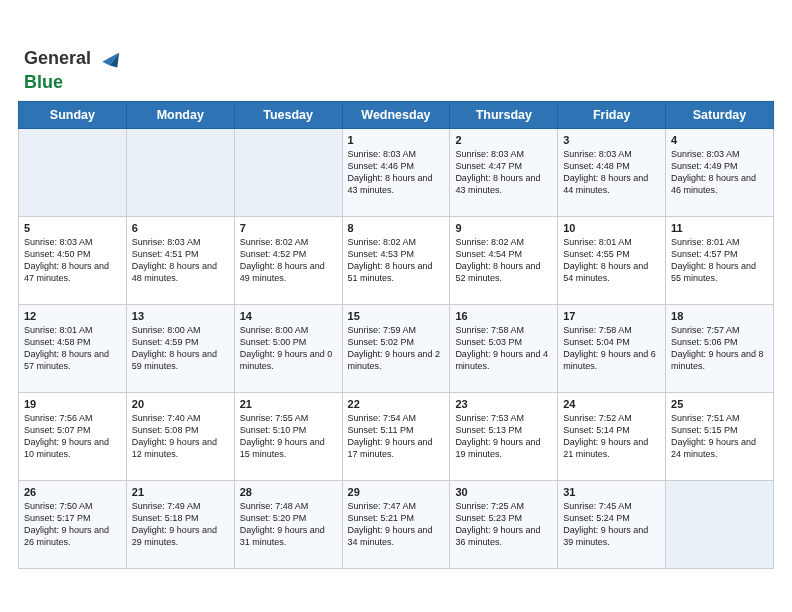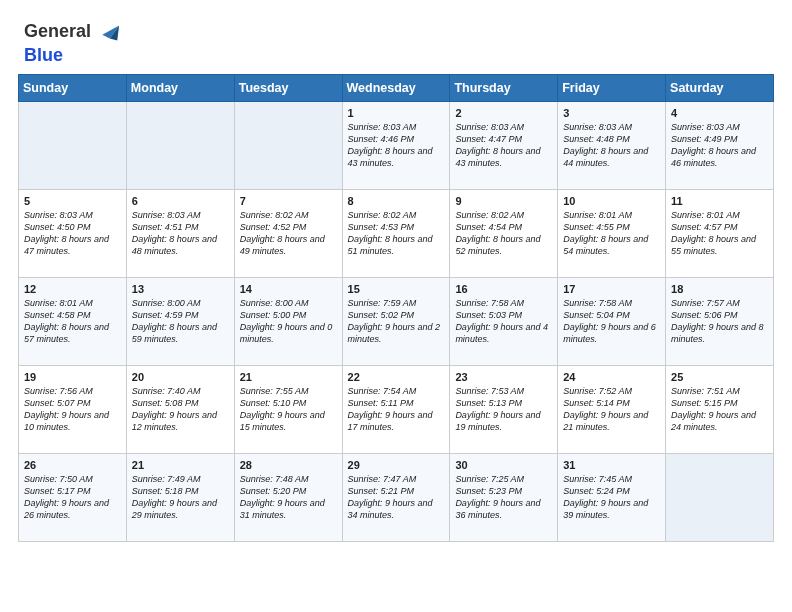--- a/index.html
+++ b/index.html
@@ -15,33 +15,34 @@
       min-height: 612px;
       background: #fff;
       display: flex;
       flex-direction: column;
     }
     .header {
       display: flex;
       justify-content: space-between;
       align-items: flex-start;
       padding: 18px 24px 8px 24px;
+      margin-top: 27px;
     }
     .logo {
       display: flex;
       align-items: center;
       gap: 0;
     }
     .logo-text {
       font-size: 18px;
       font-weight: bold;
       line-height: 1.1;
     }
     .logo-general { color: #333; }
-    .logo-blue { color: #1d4ed8; }
+    .logo-blue { color: #15803d; }
     .logo-icon {
       width: 28px;
       height: 28px;
       margin-left: 2px;
     }
     .title-block {
       text-align: right;
     }
     .title-block h1 {
       font-size: 32px;
@@ -62,21 +63,21 @@
       width: 100%;
       border-collapse: collapse;
       table-layout: fixed;
     }
     thead tr th {
       background: #2e74b5;
       color: #fff;
       font-size: 12.5px;
       font-weight: bold;
       padding: 6px 4px;
-      text-align: left;
+      text-align: center;
       border: 1px solid #2060a0;
     }
     tbody tr td {
       border: 1px solid #ccc;
       vertical-align: top;
       padding: 5px 5px 5px 5px;
       height: 88px;
       background: #fff;
       font-size: 9.5px;
       color: #222;
@@ -90,21 +91,20 @@
     .day-num {
       font-weight: bold;
       font-size: 11px;
       margin-bottom: 2px;
       display: block;
     }
     .day-info {
       font-size: 9px;
       color: #222;
       line-height: 1.35;
-      font-style: italic;
     }
     .empty-cell {
       background: #eaf0f8 !important;
     }
   </style>
 </head>
 <body>
 
 <div class="page">
   <div class="header">

